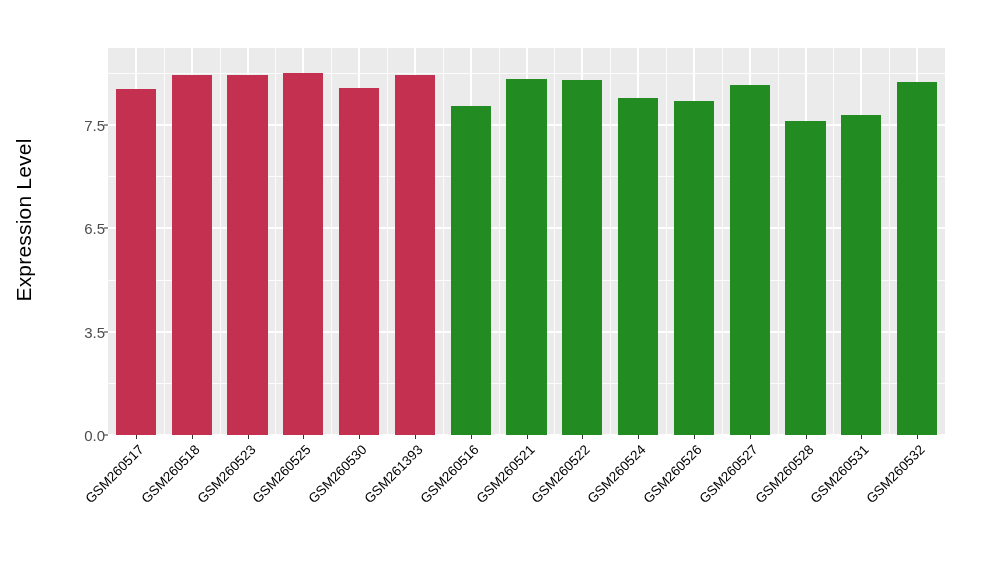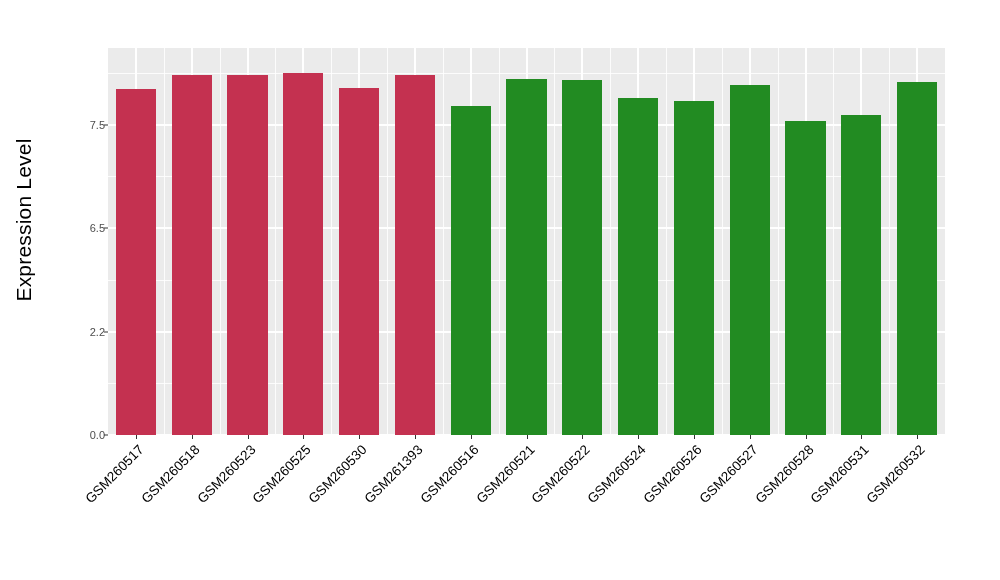--- a/index.html
+++ b/index.html
@@ -35,21 +35,21 @@
     font-size: 21px;
     color: #000000;
     letter-spacing: 0.2px;
   }
   
   .y-tick-label {
     position: absolute;
     right: 0px;
     width: 46px;
     text-align: right;
-    font-size: 11px;
+    font-size: 15px;
     color: #4d4d4d;
     transform: translateY(-50%);
     padding-right: 3px;
   }
   #y-ticks {
     position: absolute;
     left: 52px;
     top: 0;
     width: 56px;
     height: 580px;
@@ -122,21 +122,21 @@
 
 <div id="stage">
 
   <div id="y-axis-title">
     <span>Expression Level</span>
   </div>
 
   <div id="y-ticks">
       <div class="y-tick-label" style="top: 435px;">0.0</div>
       <div class="y-tick-mark" style="top: 435px;"></div>
-      <div class="y-tick-label" style="top: 331.524px;">2.2</div>
+      <div class="y-tick-label" style="top: 331.524px;">3.5</div>
       <div class="y-tick-mark" style="top: 331.524px;"></div>
       <div class="y-tick-label" style="top: 228.048px;">6.5</div>
       <div class="y-tick-mark" style="top: 228.048px;"></div>
       <div class="y-tick-label" style="top: 124.572px;">7.5</div>
       <div class="y-tick-mark" style="top: 124.572px;"></div>
     </div>
 
   <div id="panel">
       <div class="grid-minor-h" style="top: 335.262px;"></div>
       <div class="grid-minor-h" style="top: 231.786px;"></div>

